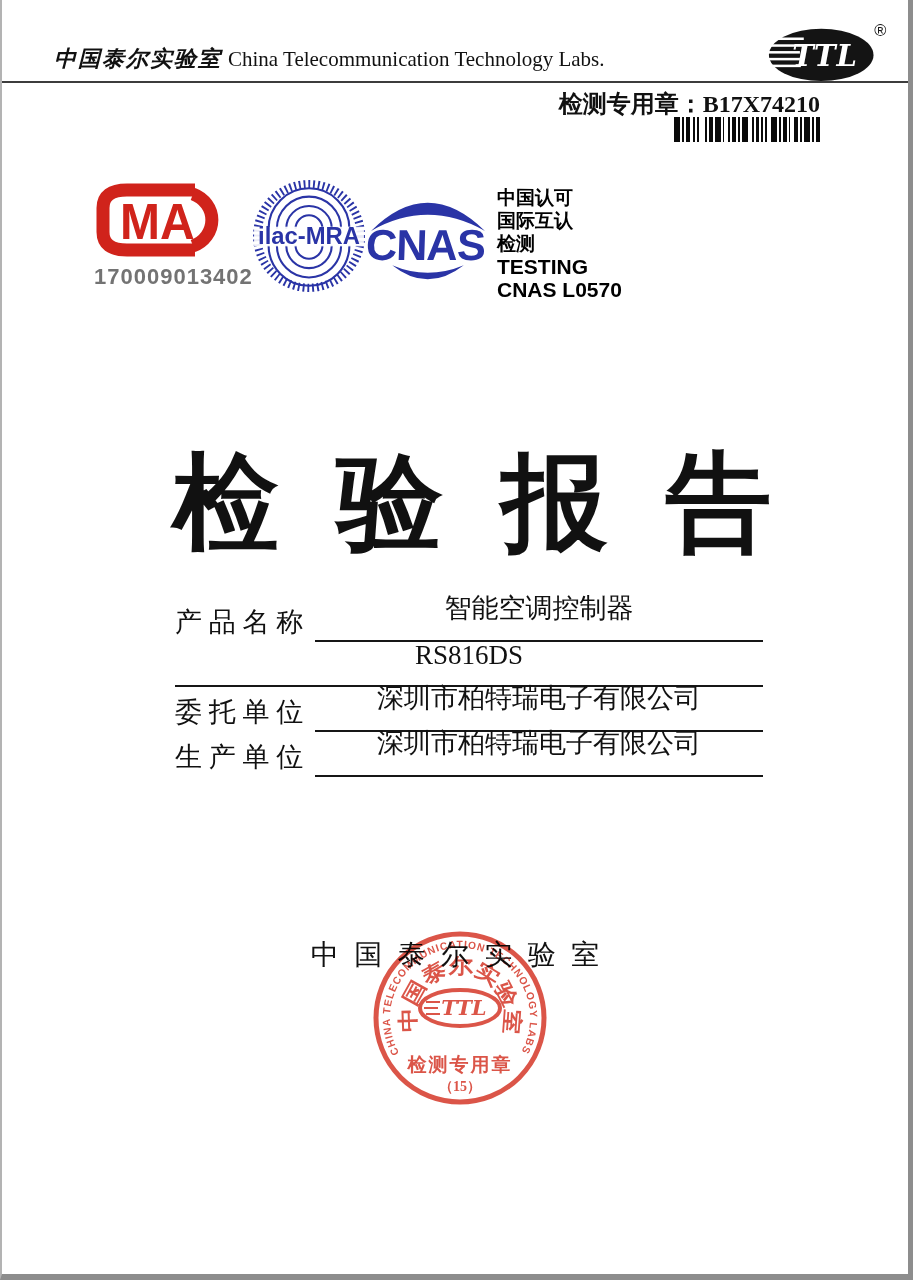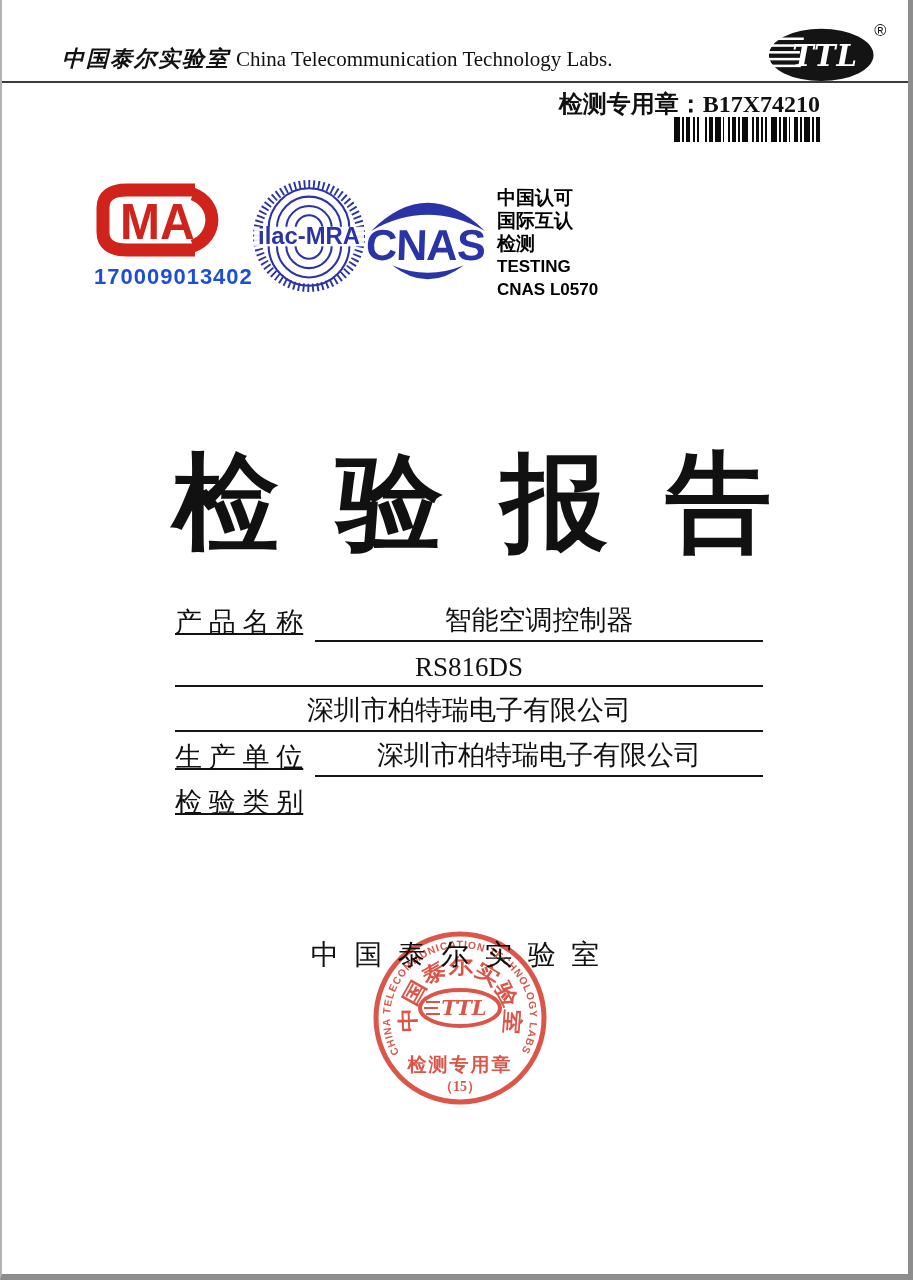--- a/index.html
+++ b/index.html
@@ -10,45 +10,45 @@
     background:#fff;
     box-sizing:border-box;
     border-left:2px solid #b3b3b3;
     border-right:5px solid #8d8d8d;
     border-bottom:6px solid #8d8d8d;
     overflow:hidden;
     font-family:"Liberation Serif", serif;
     color:#111;
   }
   
-  .brand{position:absolute;left:60px;top:44px;white-space:nowrap;text-align:right;}
+  .brand{position:absolute;left:52px;top:44px;white-space:nowrap;text-align:right;}
   .brand-cn{font-family:"DejaVu Serif", serif;font-style:italic;font-weight:bold;font-size:22px;letter-spacing:2px;}
   .brand-en{font-family:"Liberation Serif", serif;font-size:21px;margin-left:6px;}
   .header-rule{position:absolute;left:0;right:0;top:81px;height:2px;background:#3c3c3c;}
   .ttl-logo{position:absolute;left:762px;top:22px;width:128px;height:62px;}
   
   .report-no{position:absolute;top:88px;right:88px;font-size:24px;font-weight:bold;white-space:nowrap;}
   .barcode{position:absolute;top:117px;right:88px;width:146px;height:25px;display:flex;align-items:stretch;overflow:hidden;}
   .barcode div{height:100%;}
   
   .cma{position:absolute;left:92px;top:182px;width:142px;text-align:right;}
   .cma-number{margin-top:2px;font-family:"Liberation Sans",sans-serif;font-weight:bold;font-size:22px;letter-spacing:1px;}
   .ilac{position:absolute;left:250px;top:179px;width:114px;height:114px;}
   .cnas-wrap{position:absolute;left:363px;top:186px;display:flex;align-items:flex-start;}
   .cnas-text{margin-left:6px;font-family:"Liberation Sans",sans-serif;font-weight:bold;line-height:23px;font-size:19px;white-space:nowrap;}
-  .cnas-text .en{font-size:17px;}
+  .cnas-text .en{font-size:21px;}
   
   .title{position:absolute;top:415px;left:0;width:100%;text-align:center;
     font-family:"DejaVu Serif",serif;font-weight:bold;font-size:106px;margin:17px;}
   .title span{letter-spacing:.55em;margin-right:-.55em;}
   
   .fields{position:absolute;left:173px;top:597px;width:588px;}
   .frow{display:flex;align-items:flex-end;height:45px;}
-  .flabel{width:140px;font-size:27px;white-space:pre;flex:none;padding-bottom:2px;text-decoration:underline;}
-  .fvalue{flex:1;border-bottom:2px solid #161616;text-align:center;font-size:27px;padding-bottom:2px;white-space:pre;}
+  .flabel{width:140px;font-size:27px;white-space:pre;flex:none;padding-bottom:2px;}
+  .fvalue{flex:1;border-bottom:2px solid #161616;text-align:center;font-size:27px;padding-bottom:14px;white-space:pre;}
   
   .footer-lab{position:absolute;top:936px;left:0;width:100%;text-align:center;font-size:28px;}
   .footer-lab span{letter-spacing:.55em;margin-right:-.55em;}
   .stamp{position:absolute;left:362px;top:922px;width:192px;height:192px;opacity:.9;mix-blend-mode:multiply;}
   .svgfill{display:block;width:100%;height:100%;}
 </style>
 </head>
 <body>
 
 <div class="page">
@@ -128,21 +128,21 @@
       <div style="width: 1.94667px; background: rgb(255, 255, 255);"></div>
       <div style="width: 3.89333px; background: rgb(10, 10, 10);"></div>
     </div>
 
   <div class="cma">
     <svg width="142" height="76" viewBox="0 0 140 76">
       <path d="M 100,8 H 32 Q 8,8 8,26 V 50 Q 8,68 32,68 H 100" fill="none" stroke="#d0231b" stroke-width="13"></path>
       <path d="M 98,12 A 30,28 0 0 1 98,64" fill="none" stroke="#d0231b" stroke-width="13"></path>
       <text x="26" y="57" font-family="Liberation Sans, sans-serif" font-weight="bold" font-size="50" fill="#d0231b" transform="scale(0.96,1)">MA</text>
     </svg>
-    <div class="cma-number" style="color:#1d4ed8">170009013402</div>
+    <div class="cma-number" style="color:#737373">170009013402</div>
   </div>
 
   <div class="ilac">
     <svg class="svgfill" viewBox="0 0 110 110">
       <circle cx="55" cy="55" r="50" fill="none" stroke="#2a34a6" stroke-width="8" stroke-dasharray="1.8 2.8"></circle>
       <g fill="none" stroke="#2a34a6" stroke-width="2">
         <path d="M 42,48 A 13,13 0 0 1 68,48"></path>
         <path d="M 33,48 A 22,22 0 0 1 77,48"></path>
         <path d="M 24,48 A 31,31 0 0 1 86,48"></path>
         <path d="M 16,48 A 39,39 0 0 1 94,48"></path>
@@ -175,28 +175,28 @@
 
   <div class="fields">
     <div class="frow">
       <div class="flabel">产 品 名 称</div>
       <div class="fvalue">智能空调控制器</div>
     </div>
     <div class="frow">
       <div class="fvalue">RS816DS</div>
     </div>
     <div class="frow">
+      <div class="flabel">委 托 单 位</div>
       <div class="fvalue">深圳市柏特瑞电子有限公司</div>
     </div>
     <div class="frow">
       <div class="flabel">生 产 单 位</div>
       <div class="fvalue">深圳市柏特瑞电子有限公司</div>
     </div>
     <div class="frow">
-      <div class="flabel">检 验 类 别</div>
     </div>
   </div>
 
   <div class="footer-lab"><span>中国泰尔实验室</span></div>
 
   <svg class="stamp" viewBox="0 0 192 192">
     <defs>
       <path id="ringPath" d="M 38.7,136.2 A 70,70 0 1 1 153.3,136.2" fill="none"></path>
       <path id="cnArcPath" d="M 53.7,111.4 A 45,45 0 1 1 138.3,111.4" fill="none"></path>
     </defs>

